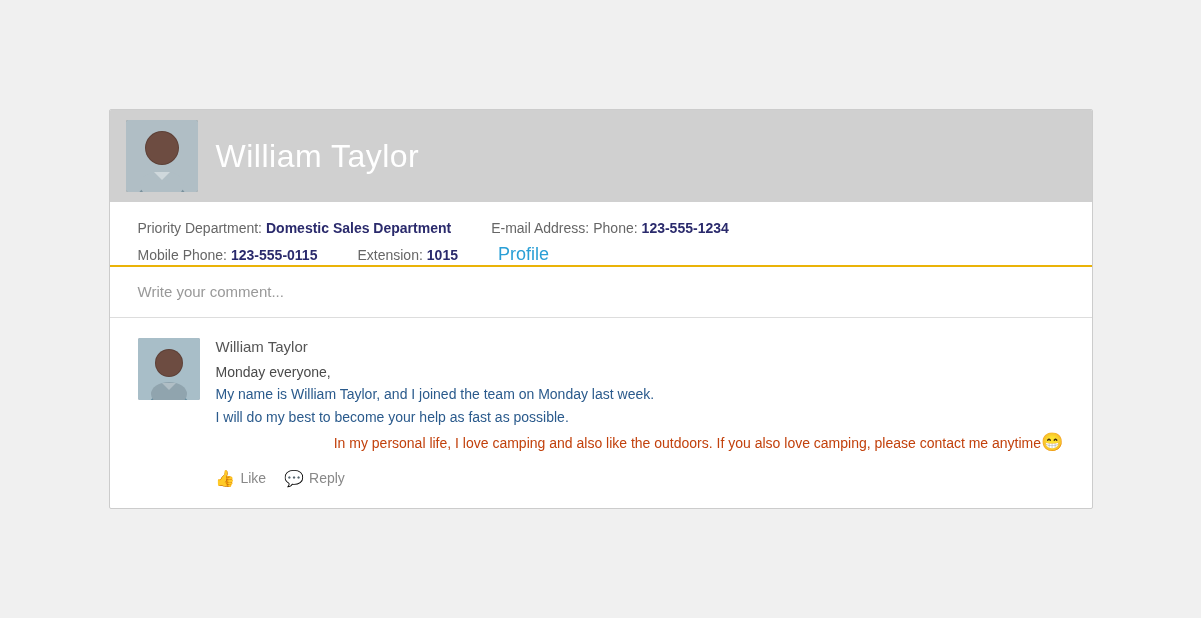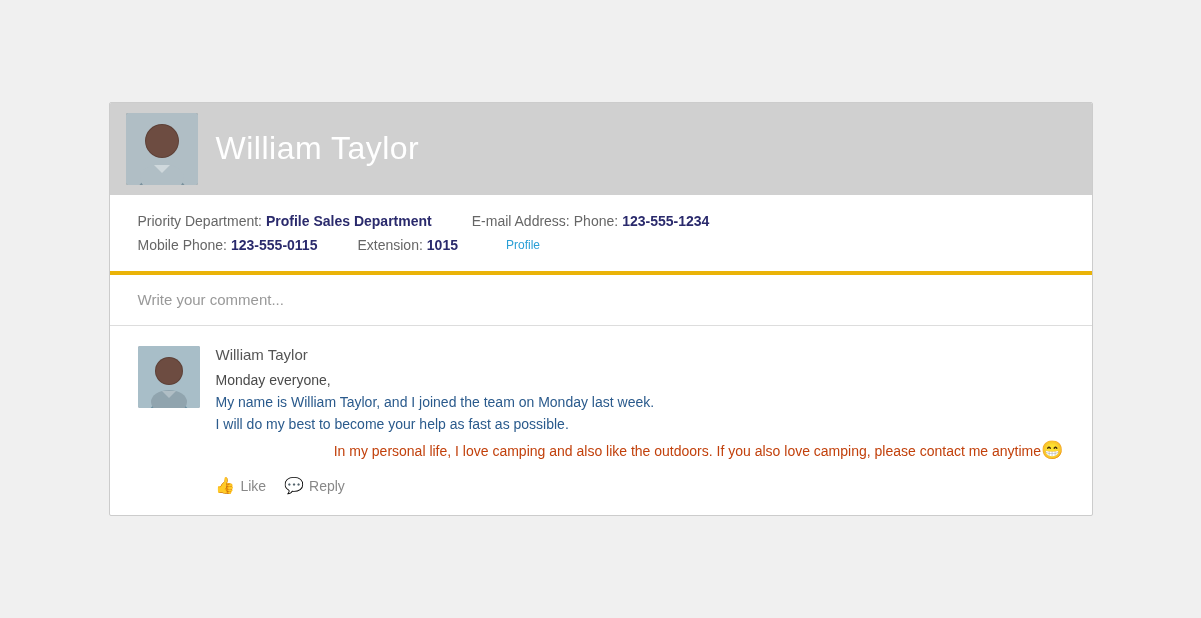--- a/index.html
+++ b/index.html
@@ -40,23 +40,23 @@
     }
     
     .header-name {
       font-size: 32px;
       color: #fff;
       font-weight: 400;
       letter-spacing: 0.5px;
     }
     
     .info-bar {
-      padding: 18px 28px 18px 28px;
+      padding: 18px 28px 0 28px;
       background: #fff;
-      border-bottom: 4px solid #eab308;
+      border-bottom: 2px solid #eab308;
     }
     .info-row {
       display: flex;
       align-items: center;
       gap: 0;
       margin-bottom: 8px;
       flex-wrap: wrap;
     }
     .info-row:last-child { margin-bottom: 0; }
     .info-label {
@@ -69,25 +69,25 @@
       font-size: 14px;
       font-weight: 600;
       margin-right: 40px;
     }
     .info-value.email {
       color: #1a73e8;
       font-weight: 600;
     }
     .profile-link {
       color: #2a9fd6;
-      font-size: 12px;
+      font-size: 18px;
       cursor: pointer;
       text-decoration: none;
       font-weight: 400;
-      margin-left: 8px;
+      margin-left: 0;
     }
     
     .comment-input-area {
       padding: 16px 28px;
       border-bottom: 1px solid #ddd;
     }
     .comment-placeholder {
       color: #999;
       font-size: 15px;
       cursor: text;
@@ -171,21 +171,21 @@
 
         <path d="M28 52 L36 60 L44 52" fill="#cfd8dc"></path>
       </svg>
     </div>
     <div class="header-name">William Taylor</div>
   </div>
 
   <div class="info-bar">
     <div class="info-row">
       <span class="info-label">Priority Department:</span>
-      <span class="info-value">Profile Sales Department</span>
+      <span class="info-value">Domestic Sales Department</span>
       <span class="info-label">E-mail Address:</span>
       <span class="info-label">Phone:</span>
       <span class="info-value">123-555-1234</span>
     </div>
     <div class="info-row">
       <span class="info-label">Mobile Phone:</span>
       <span class="info-value">123-555-0115</span>
       <span class="info-label">Extension:</span>
       <span class="info-value">1015</span>
       <a class="profile-link">Profile</a>

